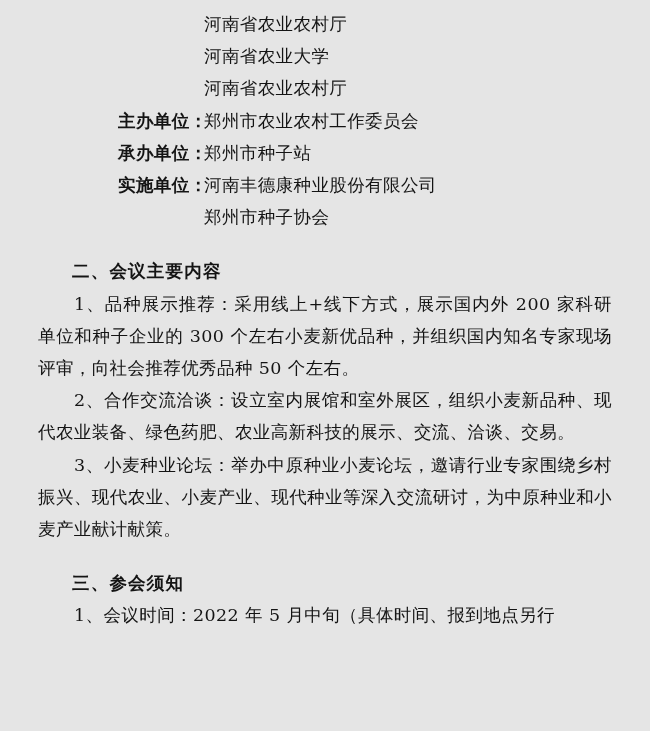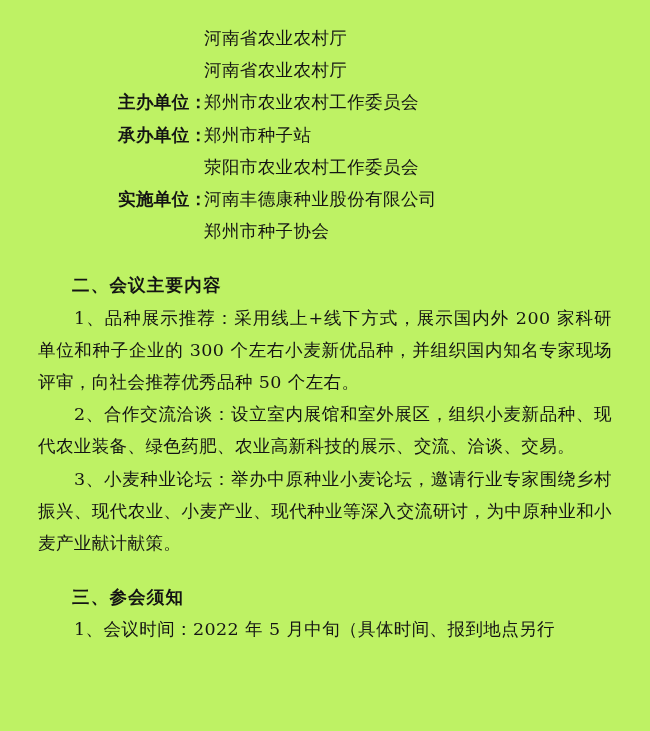--- a/index.html
+++ b/index.html
@@ -11,23 +11,23 @@
     width: 650px;
     height: 731px;
     font-family: "DejaVu Serif", "Liberation Serif", serif;
     color: #111111;
     overflow: hidden;
   }
   .page {
     position: relative;
     width: 650px;
     height: 731px;
-    background: #bef264;
+    background: #e5e5e5;
     box-sizing: border-box;
-    padding: 22px 38px 0 38px;
+    padding: 8px 38px 0 38px;
   }
   .doc-body {
     font-size: 17.5px;
     line-height: 32.2px;
     letter-spacing: 0.4px;
     color: #141414;
   }
   
   .org-line {
     white-space: pre;
@@ -54,24 +54,24 @@
   }
 </style>
 </head>
 <body>
 
 <div class="page">
   <div class="doc-body">
 
     <div class="top-block">
       <div class="org-line"><span class="org-label"></span><span>河南省农业农村厅</span></div>
+      <div class="org-line"><span class="org-label"></span><span>河南省农业大学</span></div>
       <div class="org-line"><span class="org-label"></span><span>河南省农业农村厅</span></div>
       <div class="org-line"><span class="org-label">主办单位：</span><span>郑州市农业农村工作委员会</span></div>
       <div class="org-line"><span class="org-label">承办单位：</span><span>郑州市种子站</span></div>
-      <div class="org-line"><span class="org-label"></span><span>荥阳市农业农村工作委员会</span></div>
       <div class="org-line"><span class="org-label">实施单位：</span><span>河南丰德康种业股份有限公司</span></div>
       <div class="org-line"><span class="org-label"></span><span>郑州市种子协会</span></div>
     </div>
 
     <div class="heading">二、会议主要内容</div>
 
     <div class="para">1、品种展示推荐：采用线上+线下方式，展示国内外 200 家科研单位和种子企业的 300 个左右小麦新优品种，并组织国内知名专家现场评审，向社会推荐优秀品种 50 个左右。</div>
     <div class="para">2、合作交流洽谈：设立室内展馆和室外展区，组织小麦新品种、现代农业装备、绿色药肥、农业高新科技的展示、交流、洽谈、交易。</div>
     <div class="para">3、小麦种业论坛：举办中原种业小麦论坛，邀请行业专家围绕乡村振兴、现代农业、小麦产业、现代种业等深入交流研讨，为中原种业和小麦产业献计献策。</div>
 

